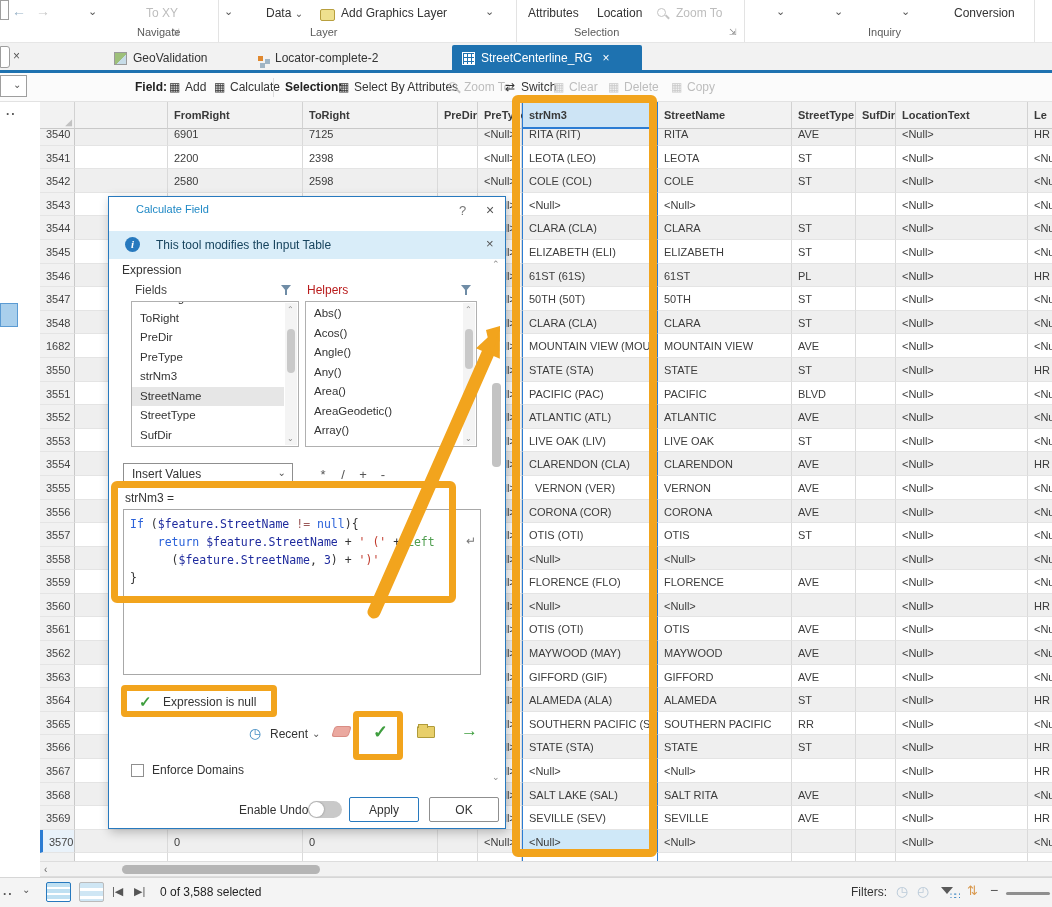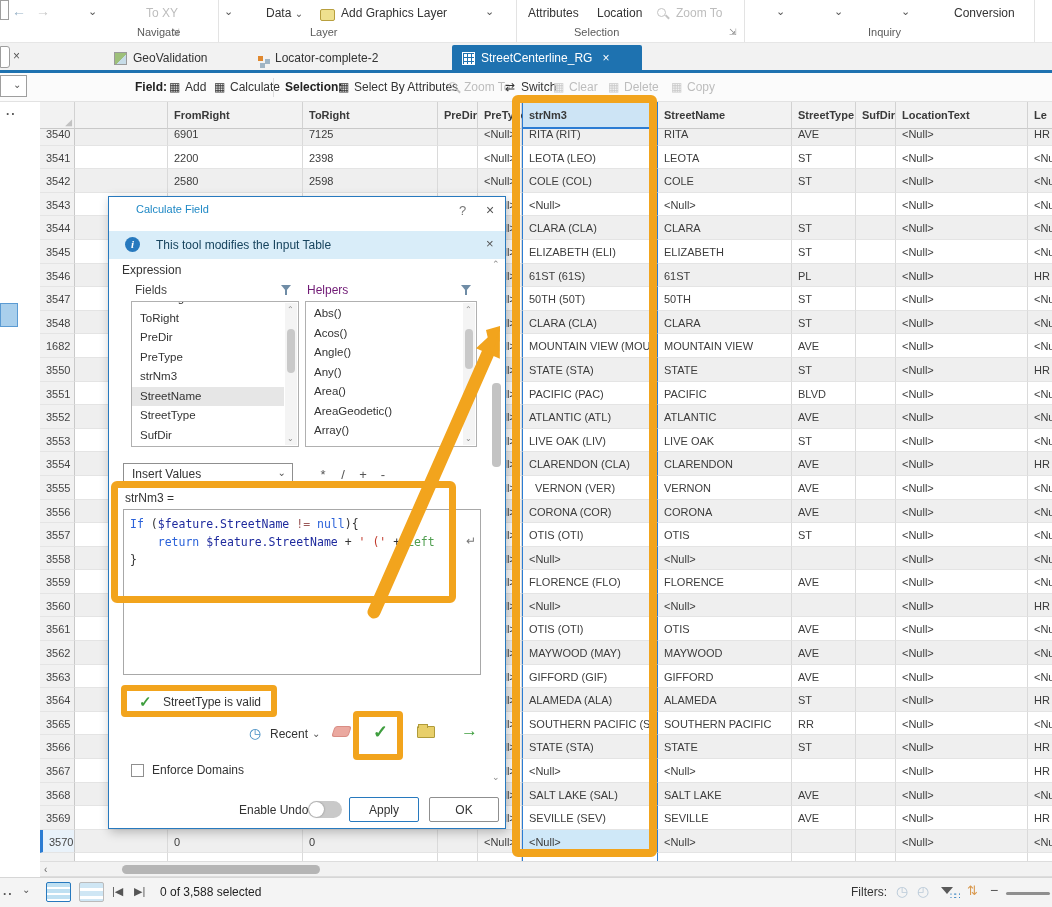--- a/index.html
+++ b/index.html
@@ -639,21 +639,21 @@
         <div class="cell" style="width: 60px;">HR</div>
       </div>
       <div class="trow alt">
         <div class="cell rownum" style="width: 35px;">3568</div>
         <div class="cell" style="width: 93px;"></div>
         <div class="cell" style="width: 135px;"></div>
         <div class="cell" style="width: 135px;"></div>
         <div class="cell" style="width: 40px;"></div>
         <div class="cell" style="width: 44px;">&lt;Null&gt;</div>
         <div class="cell colsel" style="width: 136px;">SALT LAKE (SAL)</div>
-        <div class="cell" style="width: 134px;">SALT LAKE</div>
+        <div class="cell" style="width: 134px;">SALT RITA</div>
         <div class="cell" style="width: 64px;">AVE</div>
         <div class="cell" style="width: 40px;"></div>
         <div class="cell" style="width: 132px;">&lt;Null&gt;</div>
         <div class="cell" style="width: 60px;">&lt;Null&gt;</div>
       </div>
       <div class="trow">
         <div class="cell rownum" style="width: 35px;">3569</div>
         <div class="cell" style="width: 93px;"></div>
         <div class="cell" style="width: 135px;"></div>
         <div class="cell" style="width: 135px;"></div>
@@ -728,21 +728,21 @@
   <div class="dlg-info">
     <span class="info-i">i</span>
     <span class="info-txt">This tool modifies the Input Table</span>
     <span class="info-close">×</span>
   </div>
 
   <span class="dlg-lbl" style="left:13px;top:66px;">Expression</span>
 
   <span class="dlg-lbl" style="left:26px;top:86px;color:#444;">Fields</span>
   <span class="lfunnel" style="left:172px;top:88px;"></span>
-  <span class="dlg-lbl" style="left:198px;top:86px;color:#701a75;">Helpers</span>
+  <span class="dlg-lbl" style="left:198px;top:86px;color:#b91c1c;">Helpers</span>
   <span class="lfunnel" style="left:352px;top:88px;"></span>
 
   <div class="listbox" style="left:22px;width:168px;" id="fieldslist">
     <div class="lscroll">
       <span class="lchev" style="top:2px;">⌃</span>
       <div class="lthumb" style="top:26px;height:44px;"></div>
       <span class="lchev" style="bottom:2px;">⌄</span>
     </div>
   <div class="litem clip-top">FromRight</div>
       <div class="litem">ToRight</div>
@@ -773,27 +773,28 @@
     <span>Insert Values</span>
     <span class="dd-chev">⌄</span>
   </div>
   <div id="ops"><span class="opbtn">*</span><span class="opbtn">/</span><span class="opbtn">+</span><span class="opbtn">-</span></div>
 
   <span class="assign">strNm3 =</span>
   <div class="codebox">
     <div id="code">
         <div class="cline"><span class="c-kw">If</span><span class="c-pl"> (</span><span class="c-id">$feature.StreetName</span><span class="c-pl"> </span><span class="c-op">!=</span><span class="c-pl"> </span><span class="c-kw">null</span><span class="c-pl">){</span></div>
         <div class="cline"><span class="c-pl">    </span><span class="c-kw">return</span><span class="c-pl"> </span><span class="c-id">$feature.StreetName</span><span class="c-pl"> + </span><span class="c-str">' ('</span><span class="c-pl"> + </span><span class="c-fn">Left</span></div>
+        <div class="cline"><span class="c-pl">      (</span><span class="c-id">$feature.StreetName</span><span class="c-pl">, </span><span class="c-num">3</span><span class="c-pl">) + </span><span class="c-str">')'</span></div>
         <div class="cline"><span class="c-pl">}</span></div>
       </div>
     <span class="wrapicon">↵</span>
   </div>
 
   <span class="valid-check">✓</span>
-  <span class="valid-txt">StreetType is valid</span>
+  <span class="valid-txt">Expression is null</span>
 
   <span class="recent-clock">◷</span>
   <span class="recent-lbl">Recent</span>
   <span class="recent-chev">⌄</span>
   <span class="eraser"></span>
   <span class="vbtn-check">✓</span>
   <span class="folder"></span>
   <span class="export-arrow">→</span>
 
   <span class="checkbox"></span>

